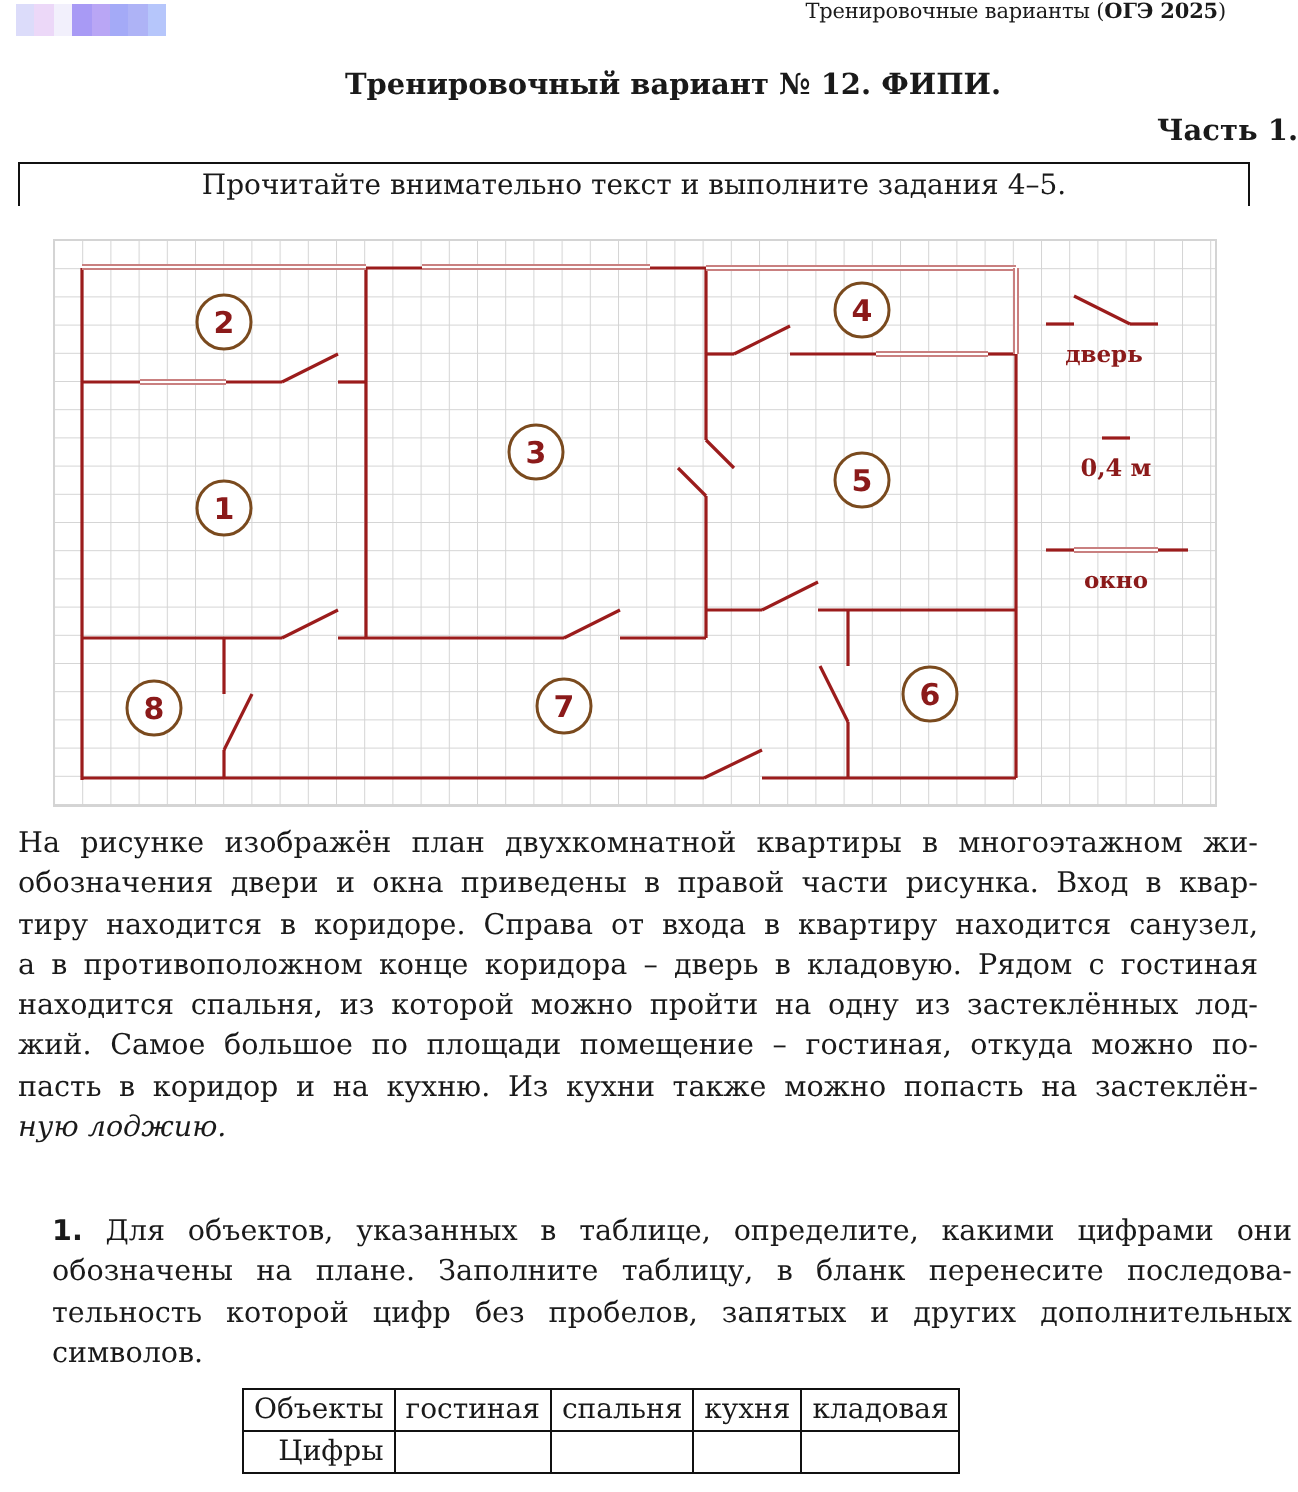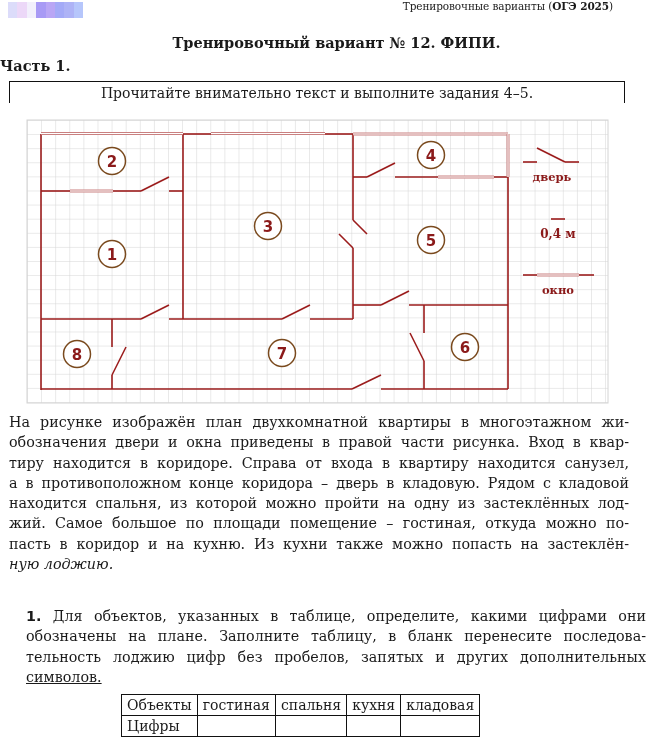--- a/index.html
+++ b/index.html
@@ -4,36 +4,36 @@
 <style>
   html, body { margin: 0; padding: 0; background: #ffffff; }
   body { width: 649px; height: 746px; position: relative; overflow: hidden;
          font-family: "DejaVu Serif", "Liberation Serif", serif; color: #1a1a1a; }
   .logo { position: absolute; left: 8px; top: 2px; width: 75px; height: 16px; display: flex; }
   .logo span { display: block; height: 100%; }
   .header-right { position: absolute; right: 36px; top: 0px; font-size: 10.5px; letter-spacing: -0.1px; }
   .header-right b { font-weight: bold; }
   .title { position: absolute; left: 0; width: 649px; top: 34px; text-align: center;
            font-weight: bold; font-size: 14.5px; padding-left: 12px; }
-  .subtitle { position: absolute; left: 0; width: 649px; top: 57px; text-align: left;
+  .subtitle { position: absolute; left: 0; width: 649px; top: 57px; text-align: right;
               font-weight: bold; font-size: 14.5px; }
   .instr-box { position: absolute; left: 9px; top: 81px; width: 616px; height: 22px;
                border: 1px solid #111; border-bottom: none; box-sizing: border-box;
                text-align: center; font-size: 14px; line-height: 22px; }
   .plan { position: absolute; left: 0; top: 110px; }
   .para { position: absolute; left: 9px; top: 412px; width: 620px; font-size: 14.3px;
           line-height: 20.3px; text-align: justify; }
   .para .ln { display: block; text-align: justify; text-align-last: justify; white-space: nowrap; }
   .para .ln.last { text-align-last: left; font-style: italic; }
   .task { position: absolute; left: 26px; top: 606px; width: 620px; font-size: 14.3px; line-height: 20.3px; }
   .task .ln { display: block; text-align: justify; text-align-last: justify; white-space: nowrap; }
-  .task .ln.last { text-align-last: left; text-decoration: underline; }
+  .task .ln.last { text-align-last: left; }
   .task b { font-family: "DejaVu Sans", sans-serif; font-weight: bold; }
   table.answer { position: absolute; left: 121px; top: 694px; border-collapse: collapse; font-size: 14px; }
-  table.answer td { border: 1px solid #111; padding: 0 5px; height: 20px; text-align: left; white-space: nowrap; }
+  table.answer td { border: 1px solid #111; padding: 0 5px; height: 20px; text-align: right; white-space: nowrap; }
 </style>
 </head>
 <body>
 
 <div class="logo" id="logo">
     <span style="background: rgb(220, 220, 250); width: 9.375px;"></span>
     <span style="background: rgb(236, 216, 248); width: 9.375px;"></span>
     <span style="background: rgb(242, 240, 252); width: 9.375px;"></span>
     <span style="background: rgb(168, 154, 245); width: 9.375px;"></span>
     <span style="background: rgb(185, 166, 245); width: 9.375px;"></span>
@@ -184,31 +184,31 @@
     <line x1="537" y1="275" x2="579" y2="275" stroke="#ffffff" stroke-width="1"></line>
     <line x1="579" y1="275" x2="594" y2="275" stroke="#9b1c1c" stroke-width="1.6"></line>
     <text x="558" y="294" text-anchor="middle" font-family="DejaVu Serif, serif" font-weight="bold" font-size="11.5" fill="#8b1a1a" id="lg-window">окно</text>
   </g>
 </svg>
 
 <div class="para" id="para">
     <span class="ln">На рисунке изображён план двухкомнатной квартиры в многоэтажном жи-</span>
     <span class="ln">обозначения двери и окна приведены в правой части рисунка. Вход в квар-</span>
     <span class="ln">тиру находится в коридоре. Справа от входа в квартиру находится санузел,</span>
-    <span class="ln">а в противоположном конце коридора – дверь в кладовую. Рядом с кладовой</span>
+    <span class="ln">а в противоположном конце коридора – дверь в кладовую. Рядом с гостиная</span>
     <span class="ln">находится спальня, из которой можно пройти на одну из застеклённых лод-</span>
     <span class="ln">жий. Самое большое по площади помещение – гостиная, откуда можно по-</span>
     <span class="ln">пасть в коридор и на кухню. Из кухни также можно попасть на застеклён-</span>
     <span class="ln last">ную лоджию.</span>
   </div>
 
 <div class="task" id="task">
     <span class="ln"><b>1.</b> Для объектов, указанных в таблице, определите, какими цифрами они</span>
     <span class="ln">обозначены на плане. Заполните таблицу, в бланк перенесите последова-</span>
-    <span class="ln">тельность лоджию цифр без пробелов, запятых и других дополнительных</span>
+    <span class="ln">тельность которой цифр без пробелов, запятых и других дополнительных</span>
     <span class="ln last">символов.</span>
   </div>
 
 <table class="answer">
   <tbody>
       <tr>
     <td>Объекты</td>
     <td>гостиная</td>
     <td>спальня</td>
     <td>кухня</td>

